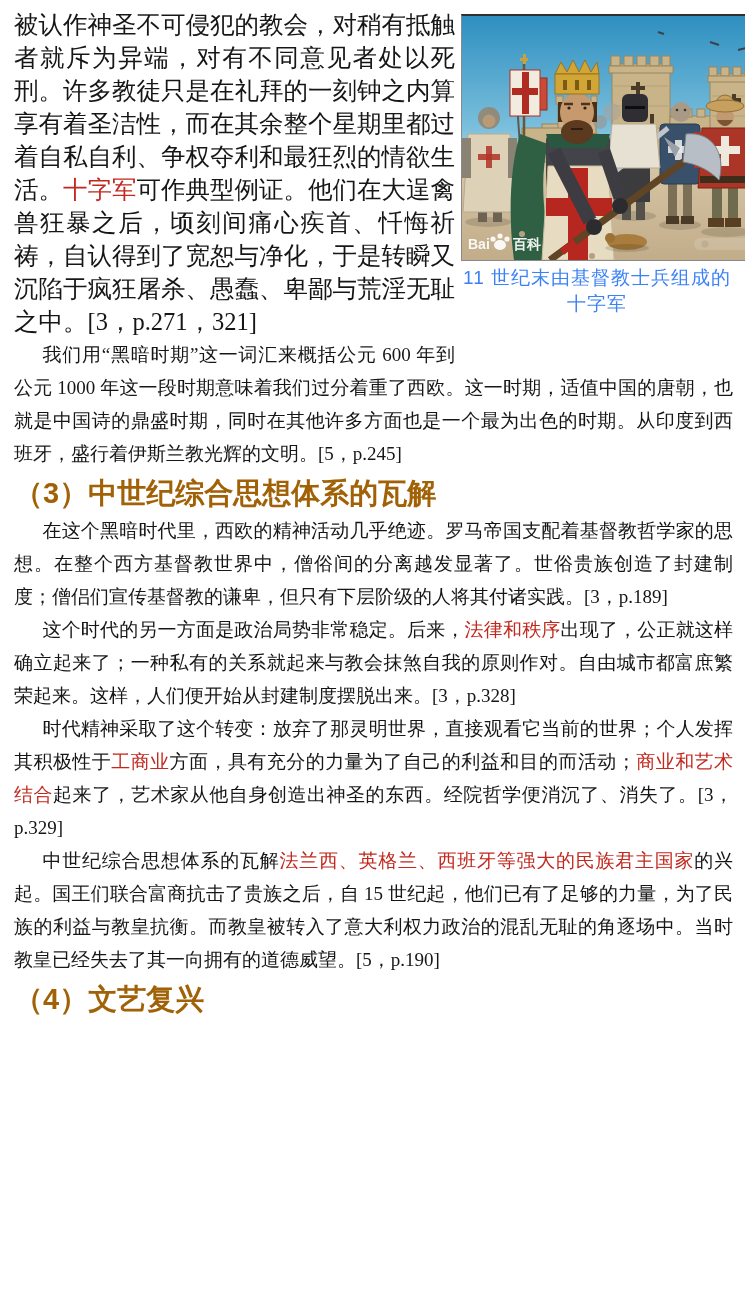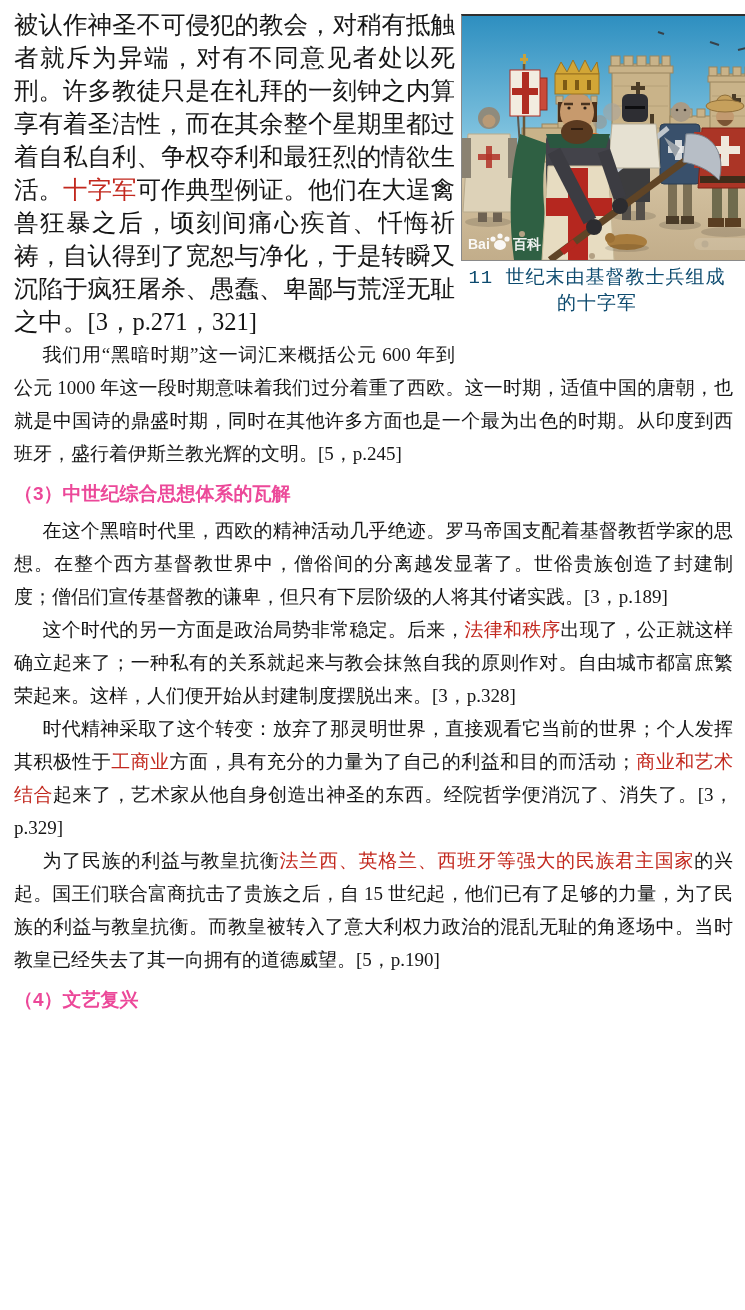--- a/index.html
+++ b/index.html
@@ -19,31 +19,31 @@
   .fig{
     float:right;width:272px;margin:6px 0 38px 6px;display:block;
   }
   .img-box{
     display:block;width:339px;height:247px;box-sizing:border-box;
     border:1px solid #8a8a8a;border-top:2px solid #2f2f2f;background:#9ec7dd;
   }
   .img-box svg{display:block;width:100%;height:100%;}
   .fig-caption{
     display:block;margin-top:4px;text-align:center;
-    font-size:19px;line-height:26px;letter-spacing:1px;color:#0c4a6e;
-    font-family:Liberation Mono, monospace;
+    font-size:19px;line-height:26px;letter-spacing:1px;color:#3b82f6;
+    font-family:Liberation Sans, sans-serif;
   }
 
   .body-para{
     margin:0;font-size:19px;line-height:33px;text-indent:1.5em;
     text-align:justify;text-justify:inter-ideograph;
   }
   .sec-heading{
-    margin:3px 0 0 0;font-size:19px;line-height:41px;font-weight:700;
-    font-family:"Liberation Sans","DejaVu Sans",sans-serif;color:#ec4899;
+    margin:3px 0 0 0;font-size:29px;line-height:41px;font-weight:700;
+    font-family:"Liberation Sans","DejaVu Sans",sans-serif;color:#a16207;
   }
   .red-link{color:var(--link-color);cursor:pointer;}
 </style>
 </head>
 <body style="--link-color: #c2281e;">
 
 <div class="page">
 
   <p class="intro-para">
     <span class="fig">
@@ -268,17 +268,17 @@
     </span>
     <span><span>被认作神圣不可侵犯的教会，对稍有抵触者就斥为异端，对有不同意见者处以死刑。许多教徒只是在礼拜的一刻钟之内算享有着圣洁性，而在其余整个星期里都过着自私自利、争权夺利和最狂烈的情欲生活。</span><span class="red-link">十字军</span><span>可作典型例证。他们在大逞禽兽狂暴之后，顷刻间痛心疾首、忏悔祈祷，自认得到了宽恕与净化，于是转瞬又沉陷于疯狂屠杀、愚蠢、卑鄙与荒淫无耻之中。[3，p.271，321]</span></span>
   </p>
 
   <div>
       <p class="body-para"><span>我们用“黑暗时期”这一词汇来概括公元 600 年到公元 1000 年这一段时期意味着我们过分着重了西欧。这一时期，适值中国的唐朝，也就是中国诗的鼎盛时期，同时在其他许多方面也是一个最为出色的时期。从印度到西班牙，盛行着伊斯兰教光辉的文明。[5，p.245]</span></p>
       <h2 class="sec-heading"><span>（3）中世纪综合思想体系的瓦解</span></h2>
       <p class="body-para"><span>在这个黑暗时代里，西欧的精神活动几乎绝迹。罗马帝国支配着基督教哲学家的思想。在整个西方基督教世界中，僧俗间的分离越发显著了。世俗贵族创造了封建制度；僧侣们宣传基督教的谦卑，但只有下层阶级的人将其付诸实践。[3，p.189]</span></p>
       <p class="body-para"><span>这个时代的另一方面是政治局势非常稳定。后来，</span><span class="red-link">法律和秩序</span><span>出现了，公正就这样确立起来了；一种私有的关系就起来与教会抹煞自我的原则作对。自由城市都富庶繁荣起来。这样，人们便开始从封建制度摆脱出来。[3，p.328]</span></p>
       <p class="body-para"><span>时代精神采取了这个转变：放弃了那灵明世界，直接观看它当前的世界；个人发挥其积极性于</span><span class="red-link">工商业</span><span>方面，具有充分的力量为了自己的利益和目的而活动；</span><span class="red-link">商业和艺术结合</span><span>起来了，艺术家从他自身创造出神圣的东西。经院哲学便消沉了、消失了。[3，p.329]</span></p>
-      <p class="body-para"><span>为了民族的利益与教皇抗衡</span><span class="red-link">法兰西、英格兰、西班牙等强大的民族君主国家</span><span>的兴起。国王们联合富商抗击了贵族之后，自 15 世纪起，他们已有了足够的力量，为了民族的利益与教皇抗衡。而教皇被转入了意大利权力政治的混乱无耻的角逐场中。当时教皇已经失去了其一向拥有的道德威望。[5，p.190]</span></p>
+      <p class="body-para"><span>中世纪综合思想体系的瓦解</span><span class="red-link">法兰西、英格兰、西班牙等强大的民族君主国家</span><span>的兴起。国王们联合富商抗击了贵族之后，自 15 世纪起，他们已有了足够的力量，为了民族的利益与教皇抗衡。而教皇被转入了意大利权力政治的混乱无耻的角逐场中。当时教皇已经失去了其一向拥有的道德威望。[5，p.190]</span></p>
       <h2 class="sec-heading"><span>（4）文艺复兴</span></h2>
     </div>
 
 </div>
 
 </body></html>

